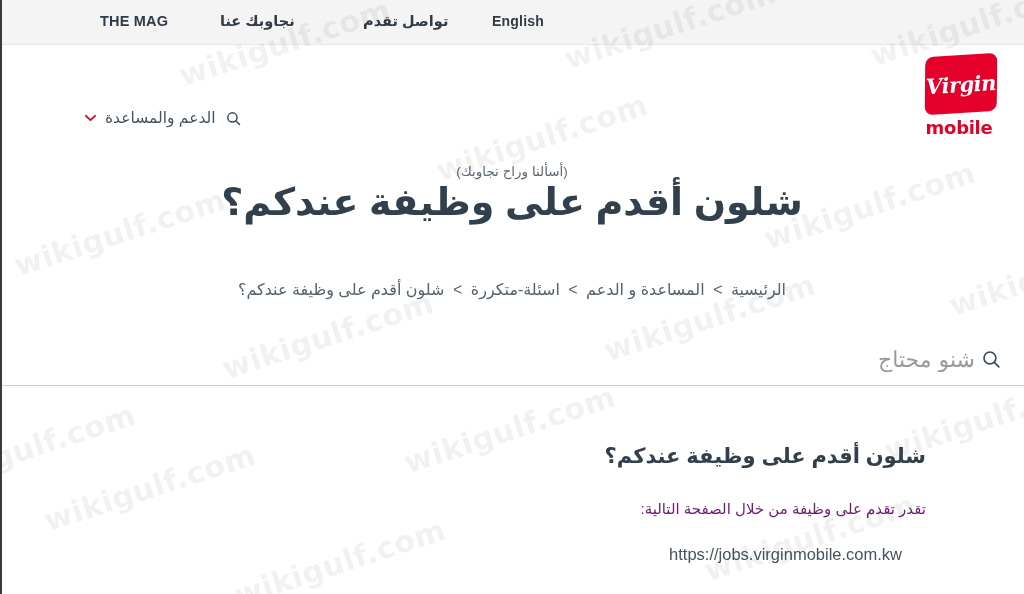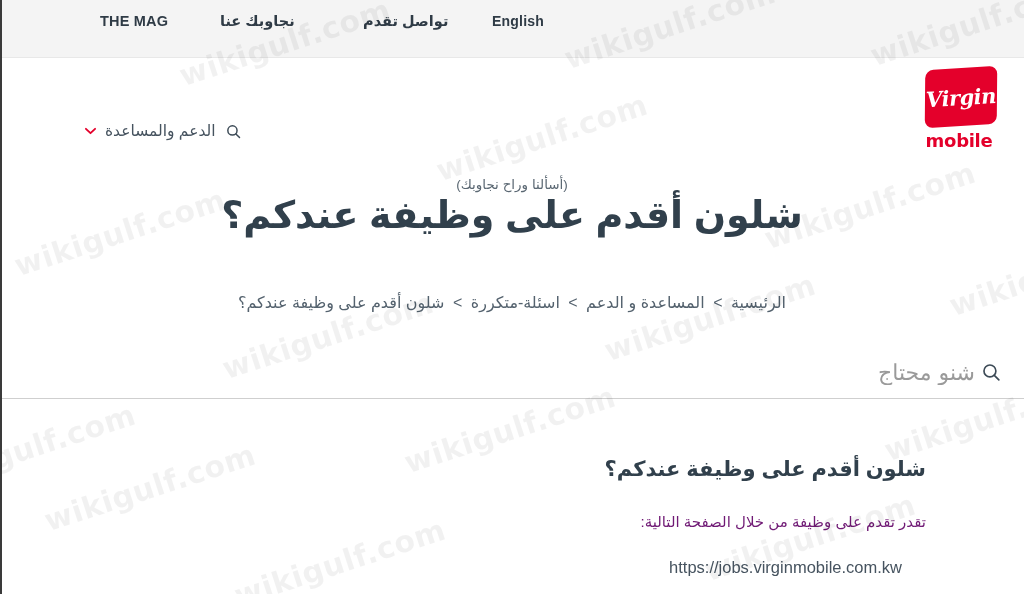--- a/index.html
+++ b/index.html
@@ -22,21 +22,21 @@
   .edge-line {
     position: absolute;
     left: 0; top: 0;
     width: 2px; height: 594px;
     background: #3a3a3a;
     z-index: 60;
   }
 
   
   .topbar {
-    height: 58px;
+    height: 45px;
     background: #f4f4f4;
     border-bottom: 1px solid #e8e8e8;
     display: flex;
     align-items: center;
     flex-direction: row-reverse;
     justify-content: flex-end;
     padding-left: 460px;
     position: relative;
     z-index: 20;
   }

